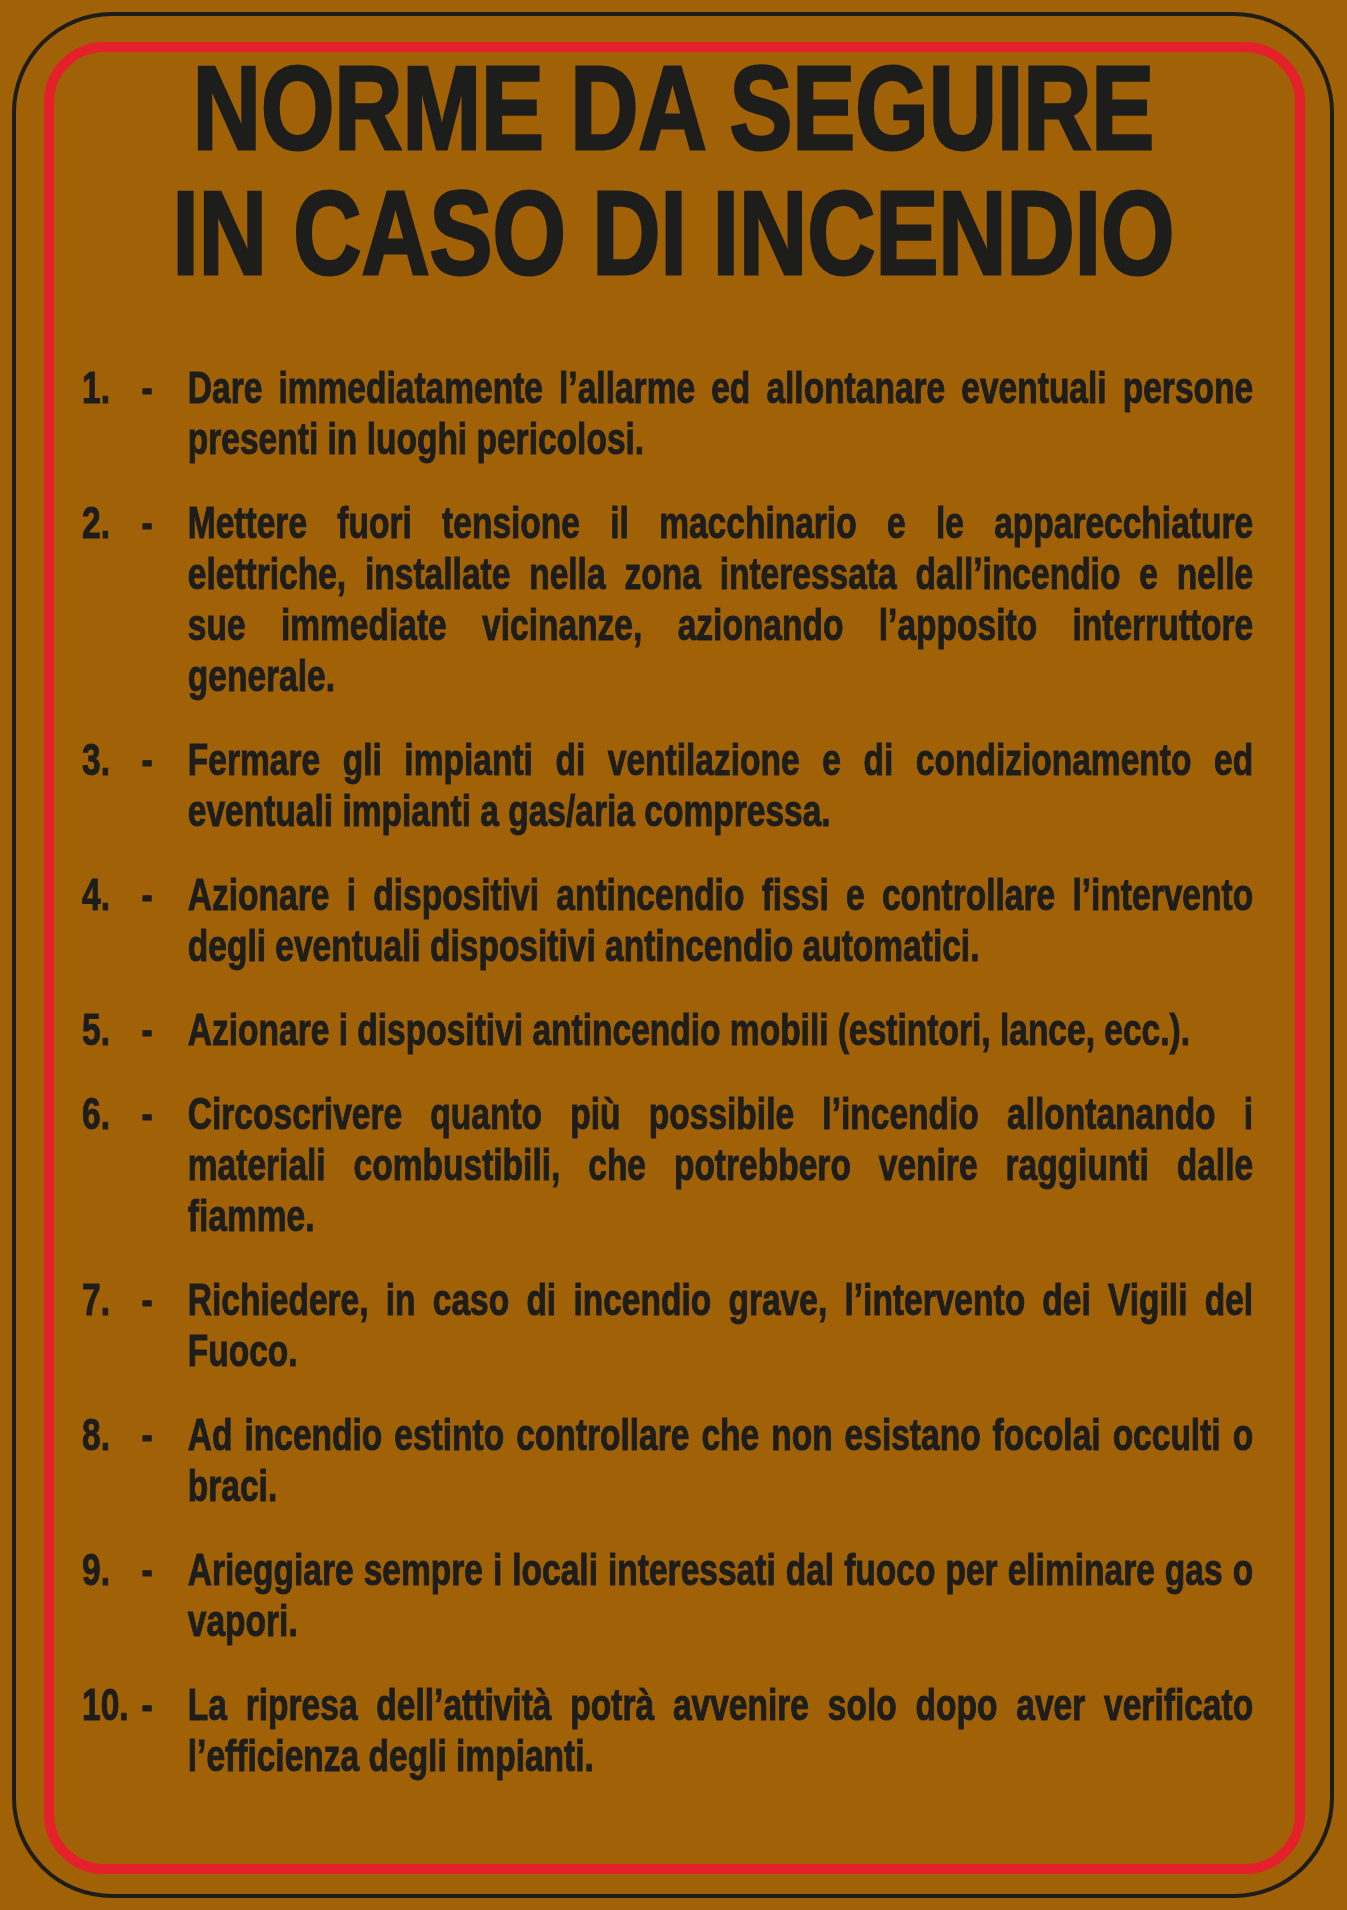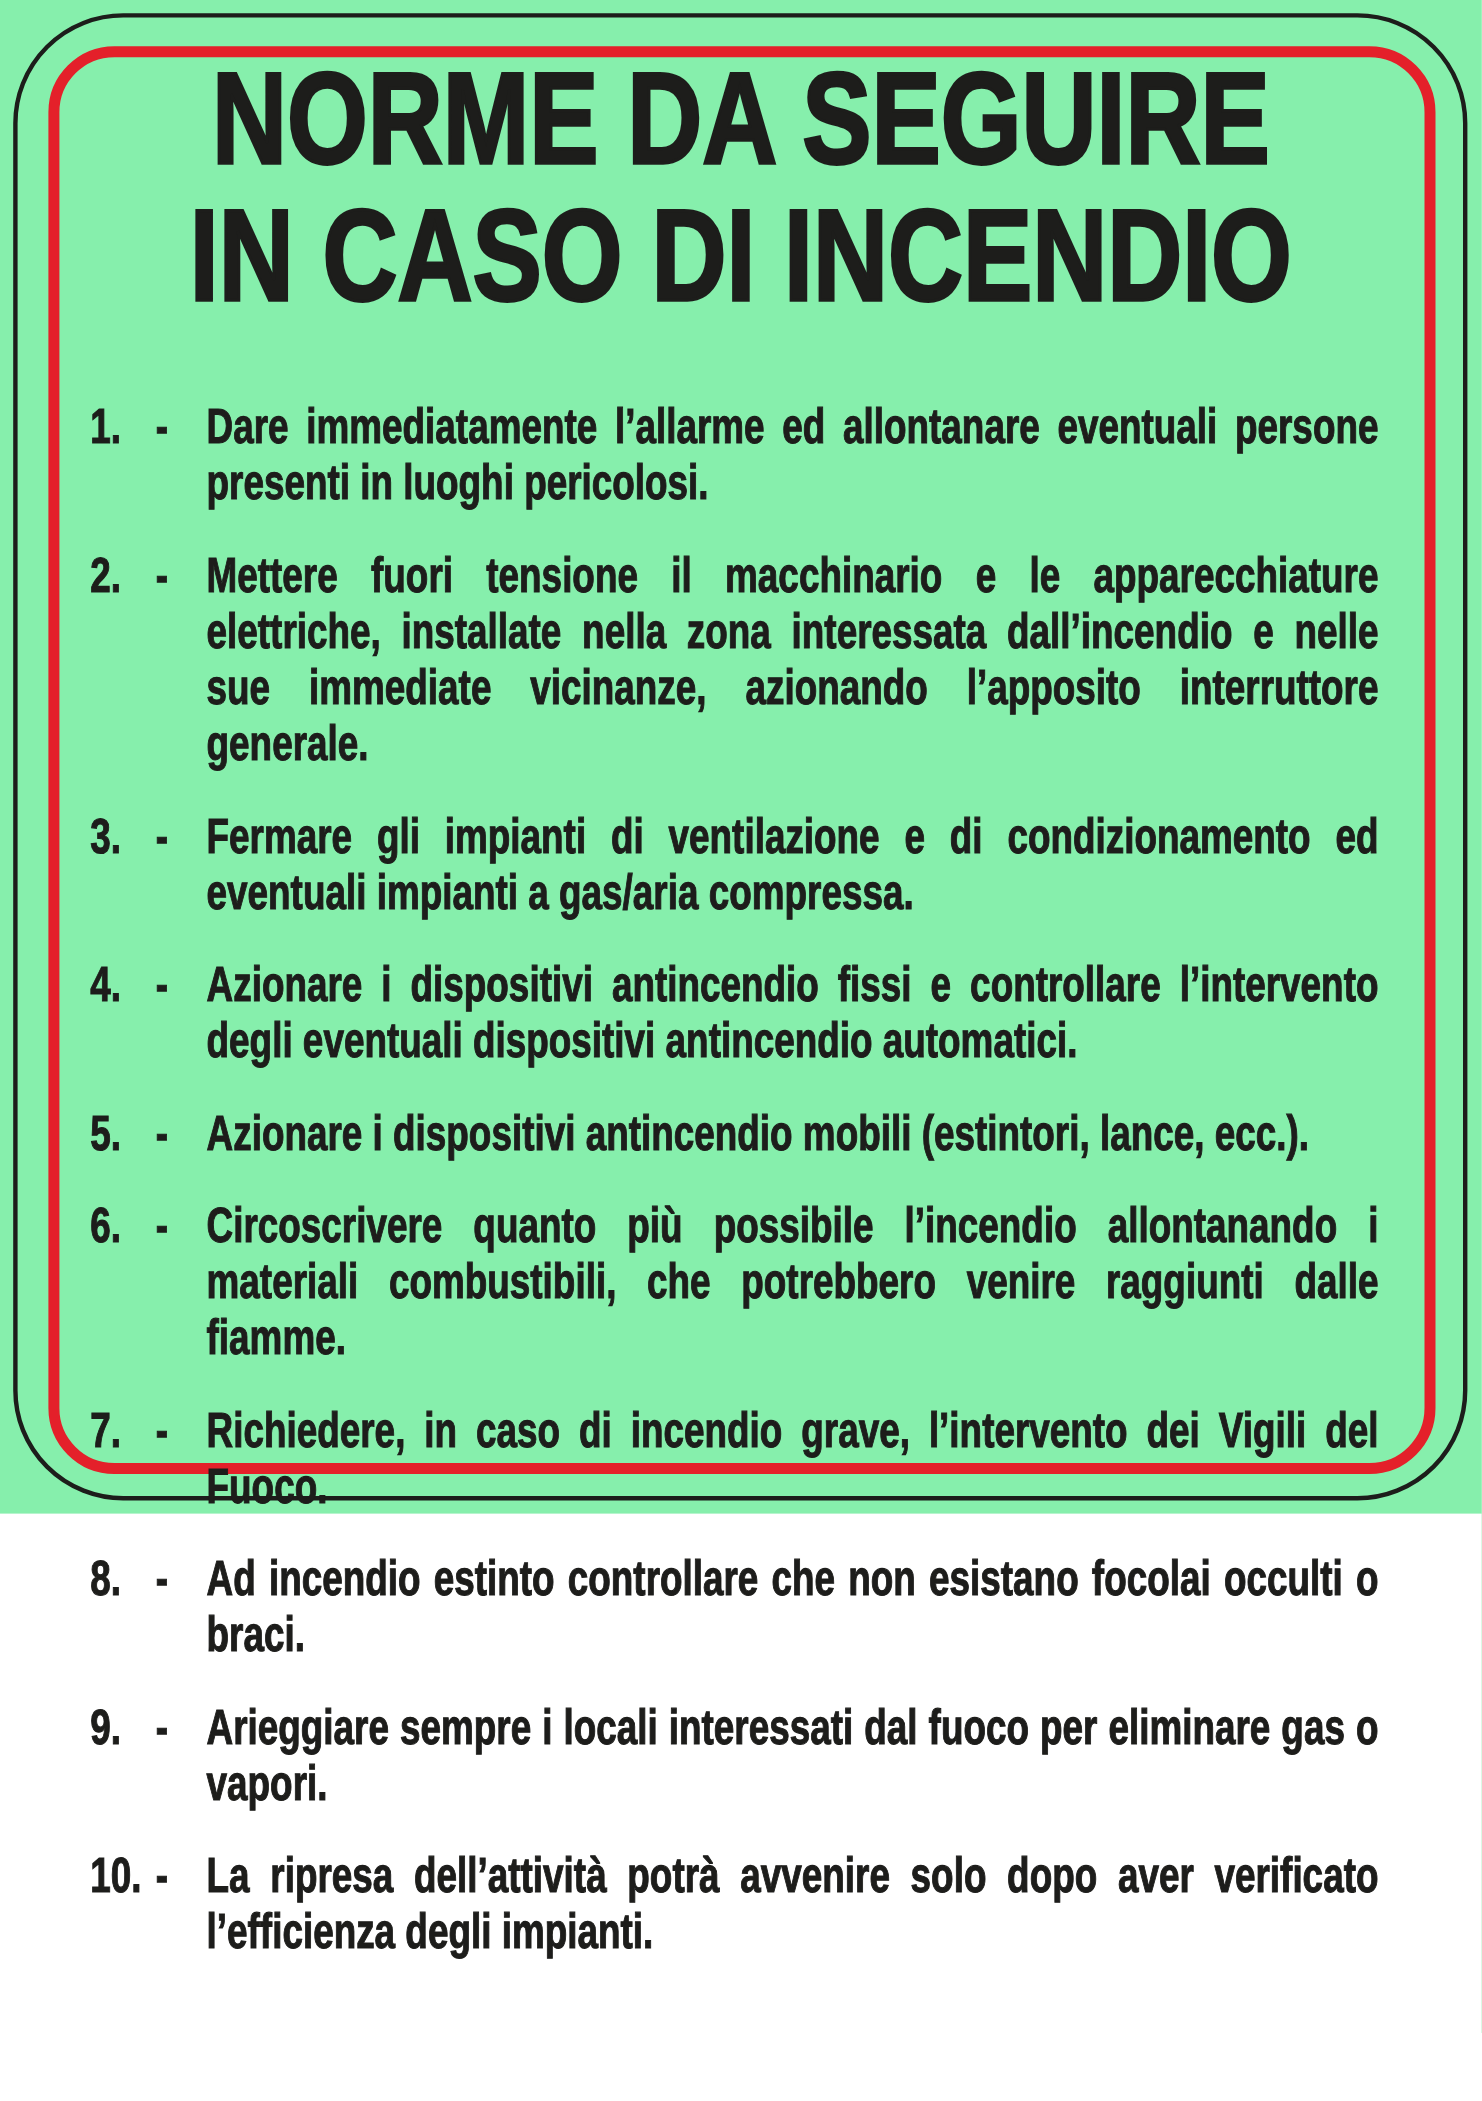--- a/index.html
+++ b/index.html
@@ -1,20 +1,20 @@
 <!DOCTYPE html>
 <html style="--red: #e4202a;"><head>
 <meta charset="utf-8">
 <style>
   html,body{margin:0;padding:0;}
   body{
     width:1347px;height:1910px;background:#ffffff;overflow:hidden;
     font-family:"Liberation Sans","DejaVu Sans",sans-serif;
   }
-  .sign{position:absolute;left:0;top:0;width:1347px;height:1376px;background:#86efac;}
+  .sign{position:absolute;left:0;top:0;width:1347px;height:1910px;background:#a16207;}
   .outer-border{
     position:absolute;left:12px;top:12px;right:13px;bottom:12px;
     border:4px solid #1d1d1b;border-radius:100px;
   }
   .red-border{
     position:absolute;left:44px;top:42px;right:42px;bottom:36px;
     border:10px solid var(--red,#e4202a);border-radius:60px;
   }
   .title{
     position:absolute;left:0;right:0;top:46px;

